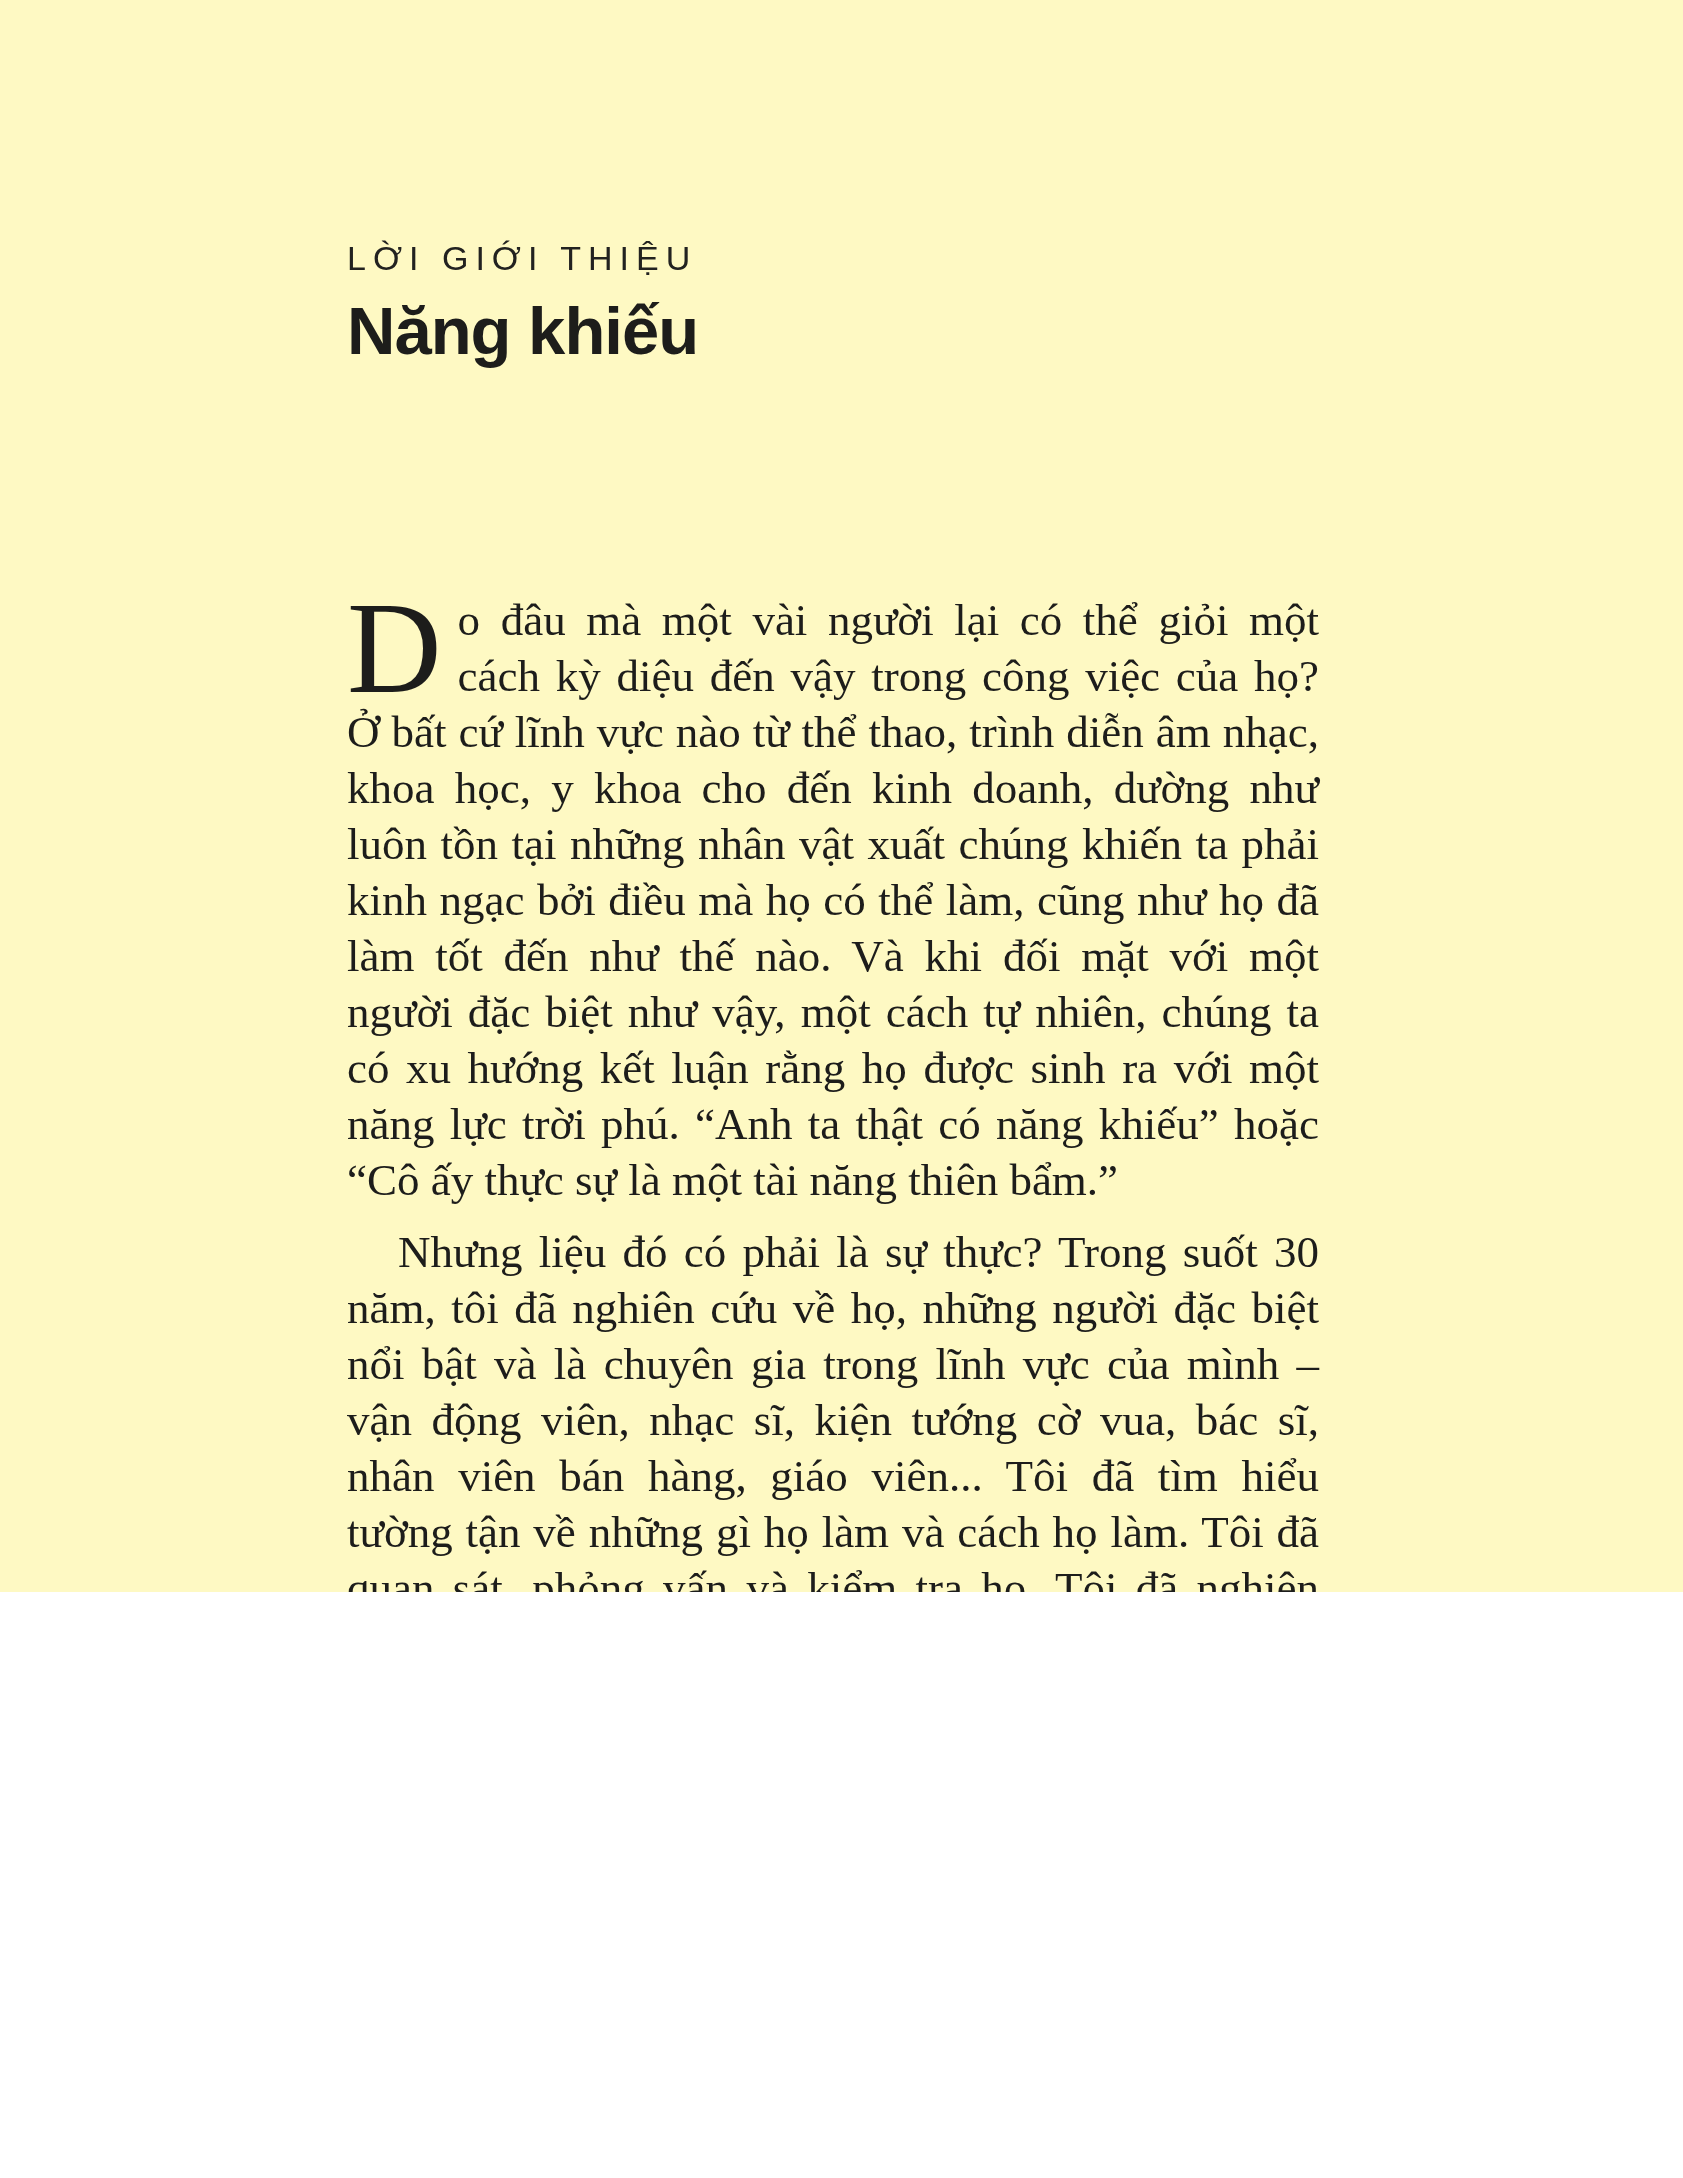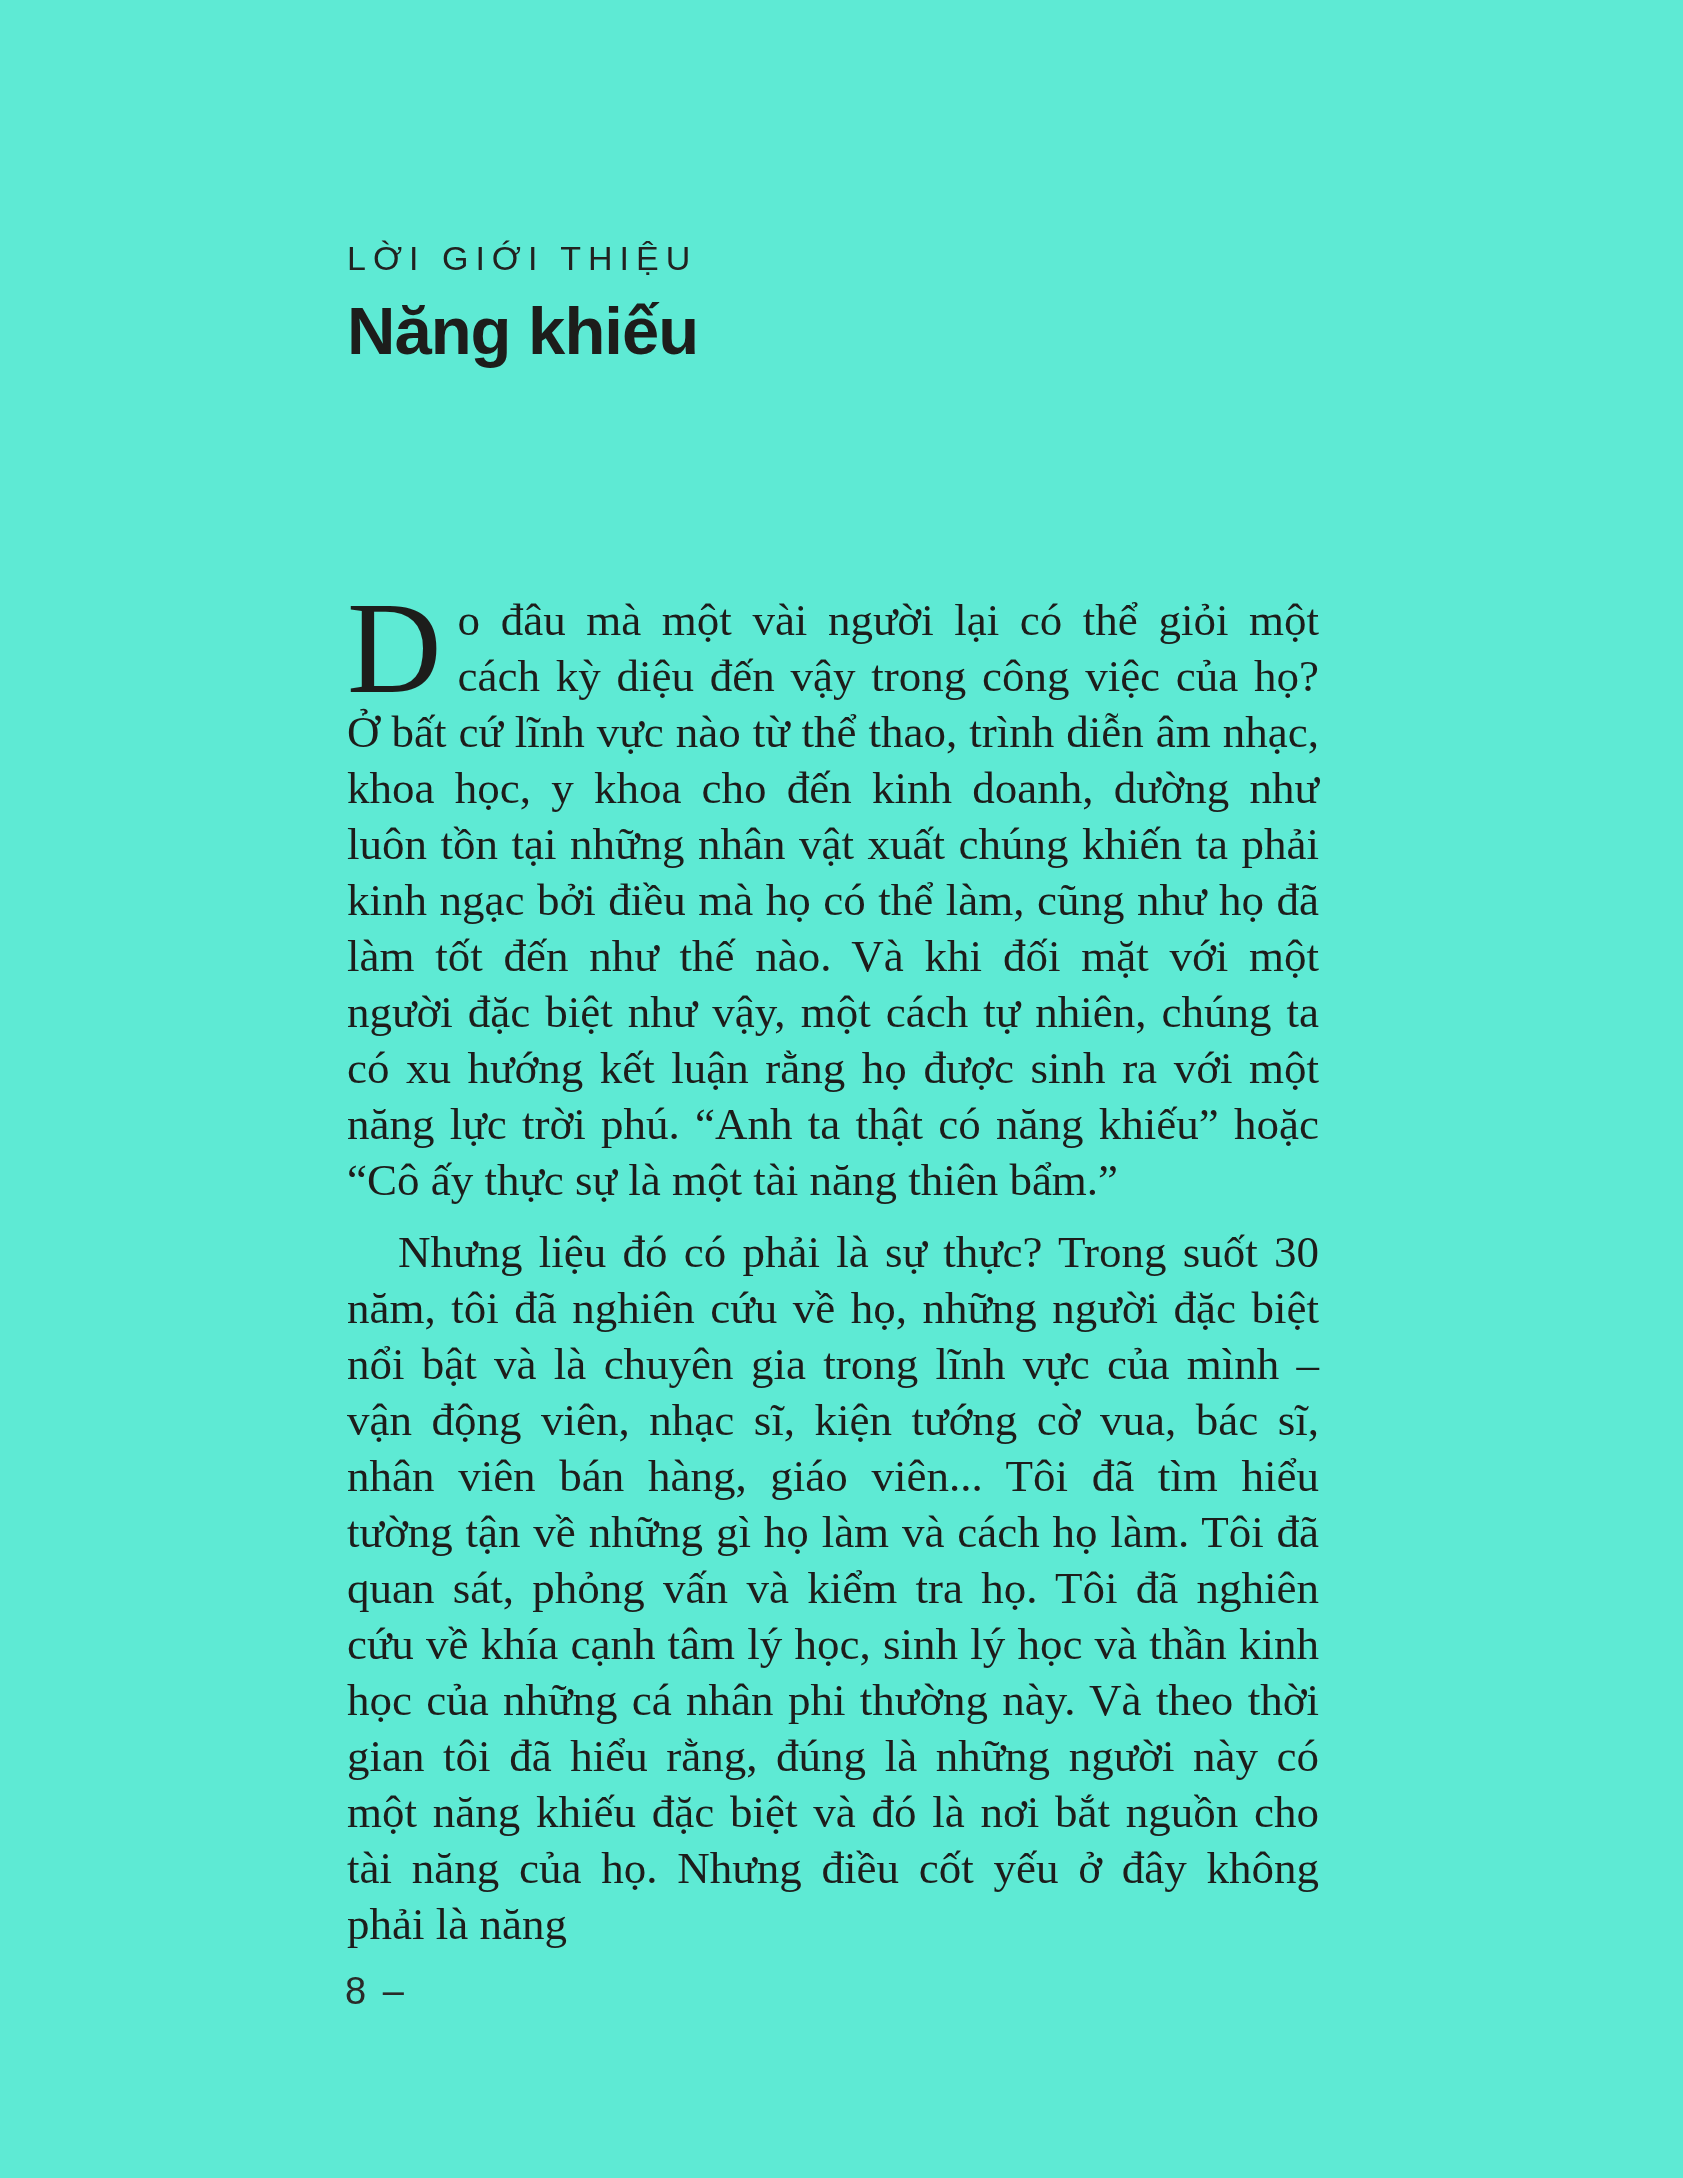--- a/index.html
+++ b/index.html
@@ -3,22 +3,22 @@
 <meta charset="utf-8">
 <style>
   html, body {
     margin: 0;
     padding: 0;
     background: #ffffff;
   }
   .page {
     position: relative;
     width: 1683px;
-    height: 2178px;
-    background: #5eead4;
+    height: 1592px;
+    background: #fef9c3;
     color: #1d1d1b;
     overflow: hidden;
   }
   .heading-block {
     position: absolute;
     left: 347px;
     top: 241px;
   }
   .kicker {
     font-family: "Liberation Sans", "DejaVu Sans", sans-serif;

